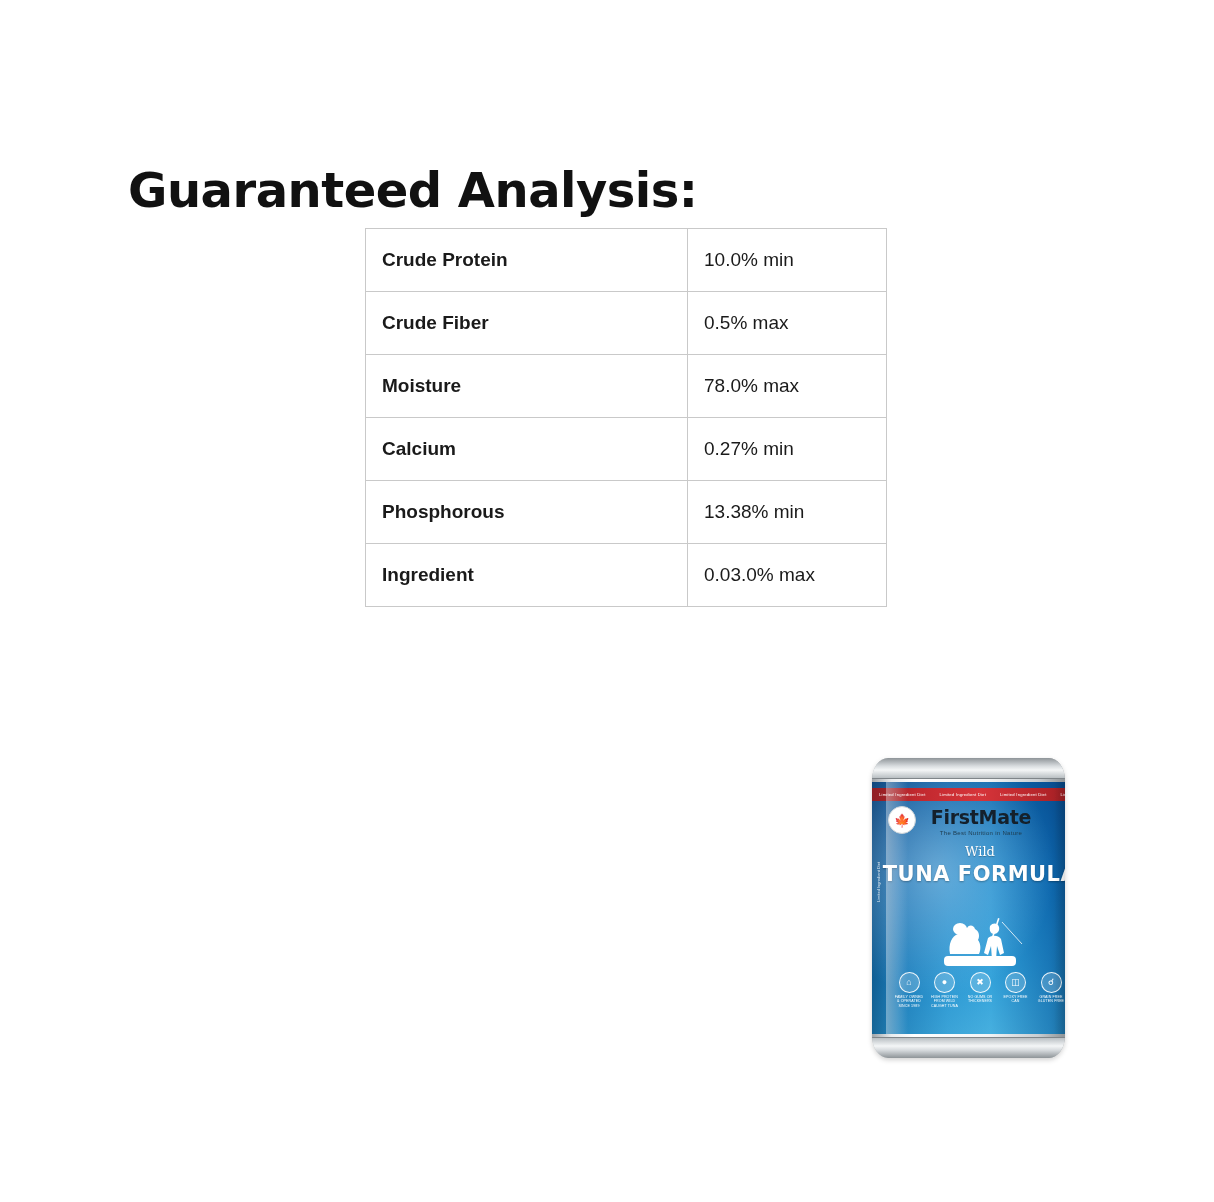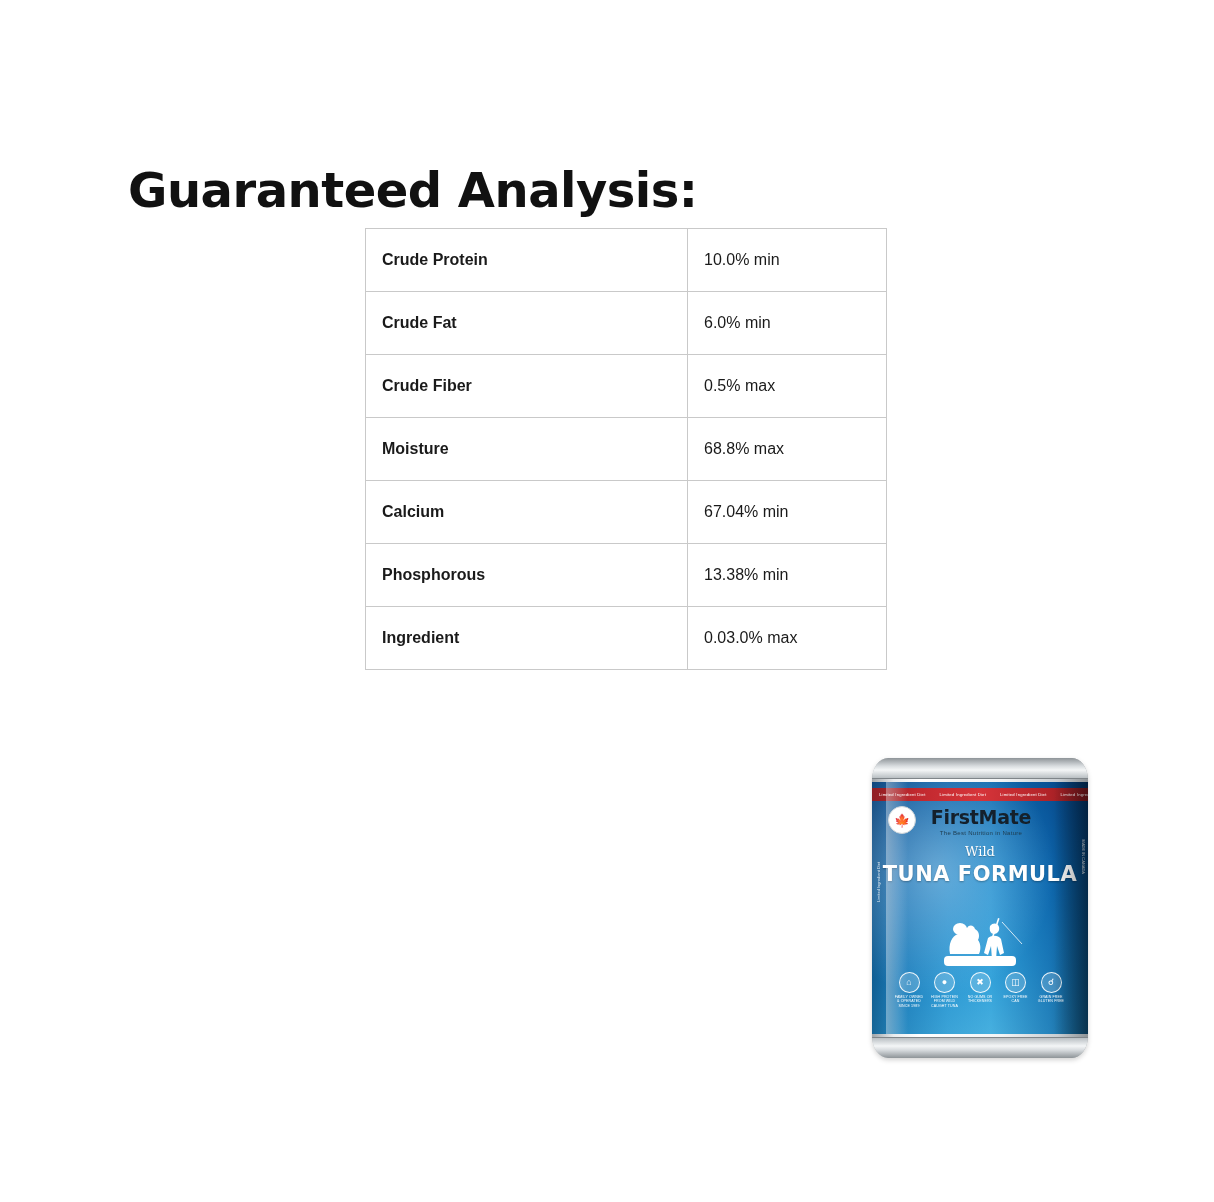--- a/index.html
+++ b/index.html
@@ -34,21 +34,21 @@
     top: 228px;
     width: 487px;
     border-collapse: collapse;
     table-layout: fixed;
   }
   .analysis-table td {
     border: 1px solid #c9c9c9;
     height: 62px;
     padding: 0 0 0 16px;
     vertical-align: middle;
-    font-size: 16px;
+    font-size: 19px;
     color: #1a1a1a;
   }
   .analysis-table td.nutrient {
     width: 305px;
     font-weight: 700;
   }
   .analysis-table td.value {
     width: 182px;
     font-weight: 400;
   }
@@ -57,21 +57,21 @@
   .can-wrap {
     position: absolute;
     left: 872px;
     top: 758px;
     width: 216px;
     height: 300px;
   }
   .can-body {
     position: absolute;
     left: 0; top: 0;
-    width: 216px;
+    width: 193px;
     height: 300px;
     border-radius: 16px/22px;
     background: linear-gradient(90deg,#9fa4a8 0%, #e9ecee 10%, #ffffff 22%, #f2f4f5 60%, #c9ced2 86%, #8e9396 100%);
     box-shadow: 0 2px 5px rgba(0,0,0,0.18);
     overflow: hidden;
   }
   .can-rim-top {
     position: absolute;
     left: 0; top: 0;
     width: 216px; height: 20px;
@@ -263,34 +263,30 @@
 
 <div class="page-title">Guaranteed Analysis:</div>
 
 <table class="analysis-table">
   <tbody>
     <tr>
       <td class="nutrient">Crude Protein</td>
       <td class="value">10.0% min</td>
     </tr>
     <tr>
-      <td class="nutrient">Crude Fat</td>
-      <td class="value">6.0% min</td>
-    </tr>
-    <tr>
       <td class="nutrient">Crude Fiber</td>
       <td class="value">0.5% max</td>
     </tr>
     <tr>
       <td class="nutrient">Moisture</td>
-      <td class="value">68.8% max</td>
+      <td class="value">78.0% max</td>
     </tr>
     <tr>
       <td class="nutrient">Calcium</td>
-      <td class="value">67.04% min</td>
+      <td class="value">0.27% min</td>
     </tr>
     <tr>
       <td class="nutrient">Phosphorous</td>
       <td class="value">13.38% min</td>
     </tr>
     <tr>
       <td class="nutrient">Ingredient</td>
       <td class="value">0.03.0% max</td>
     </tr>
   </tbody>

